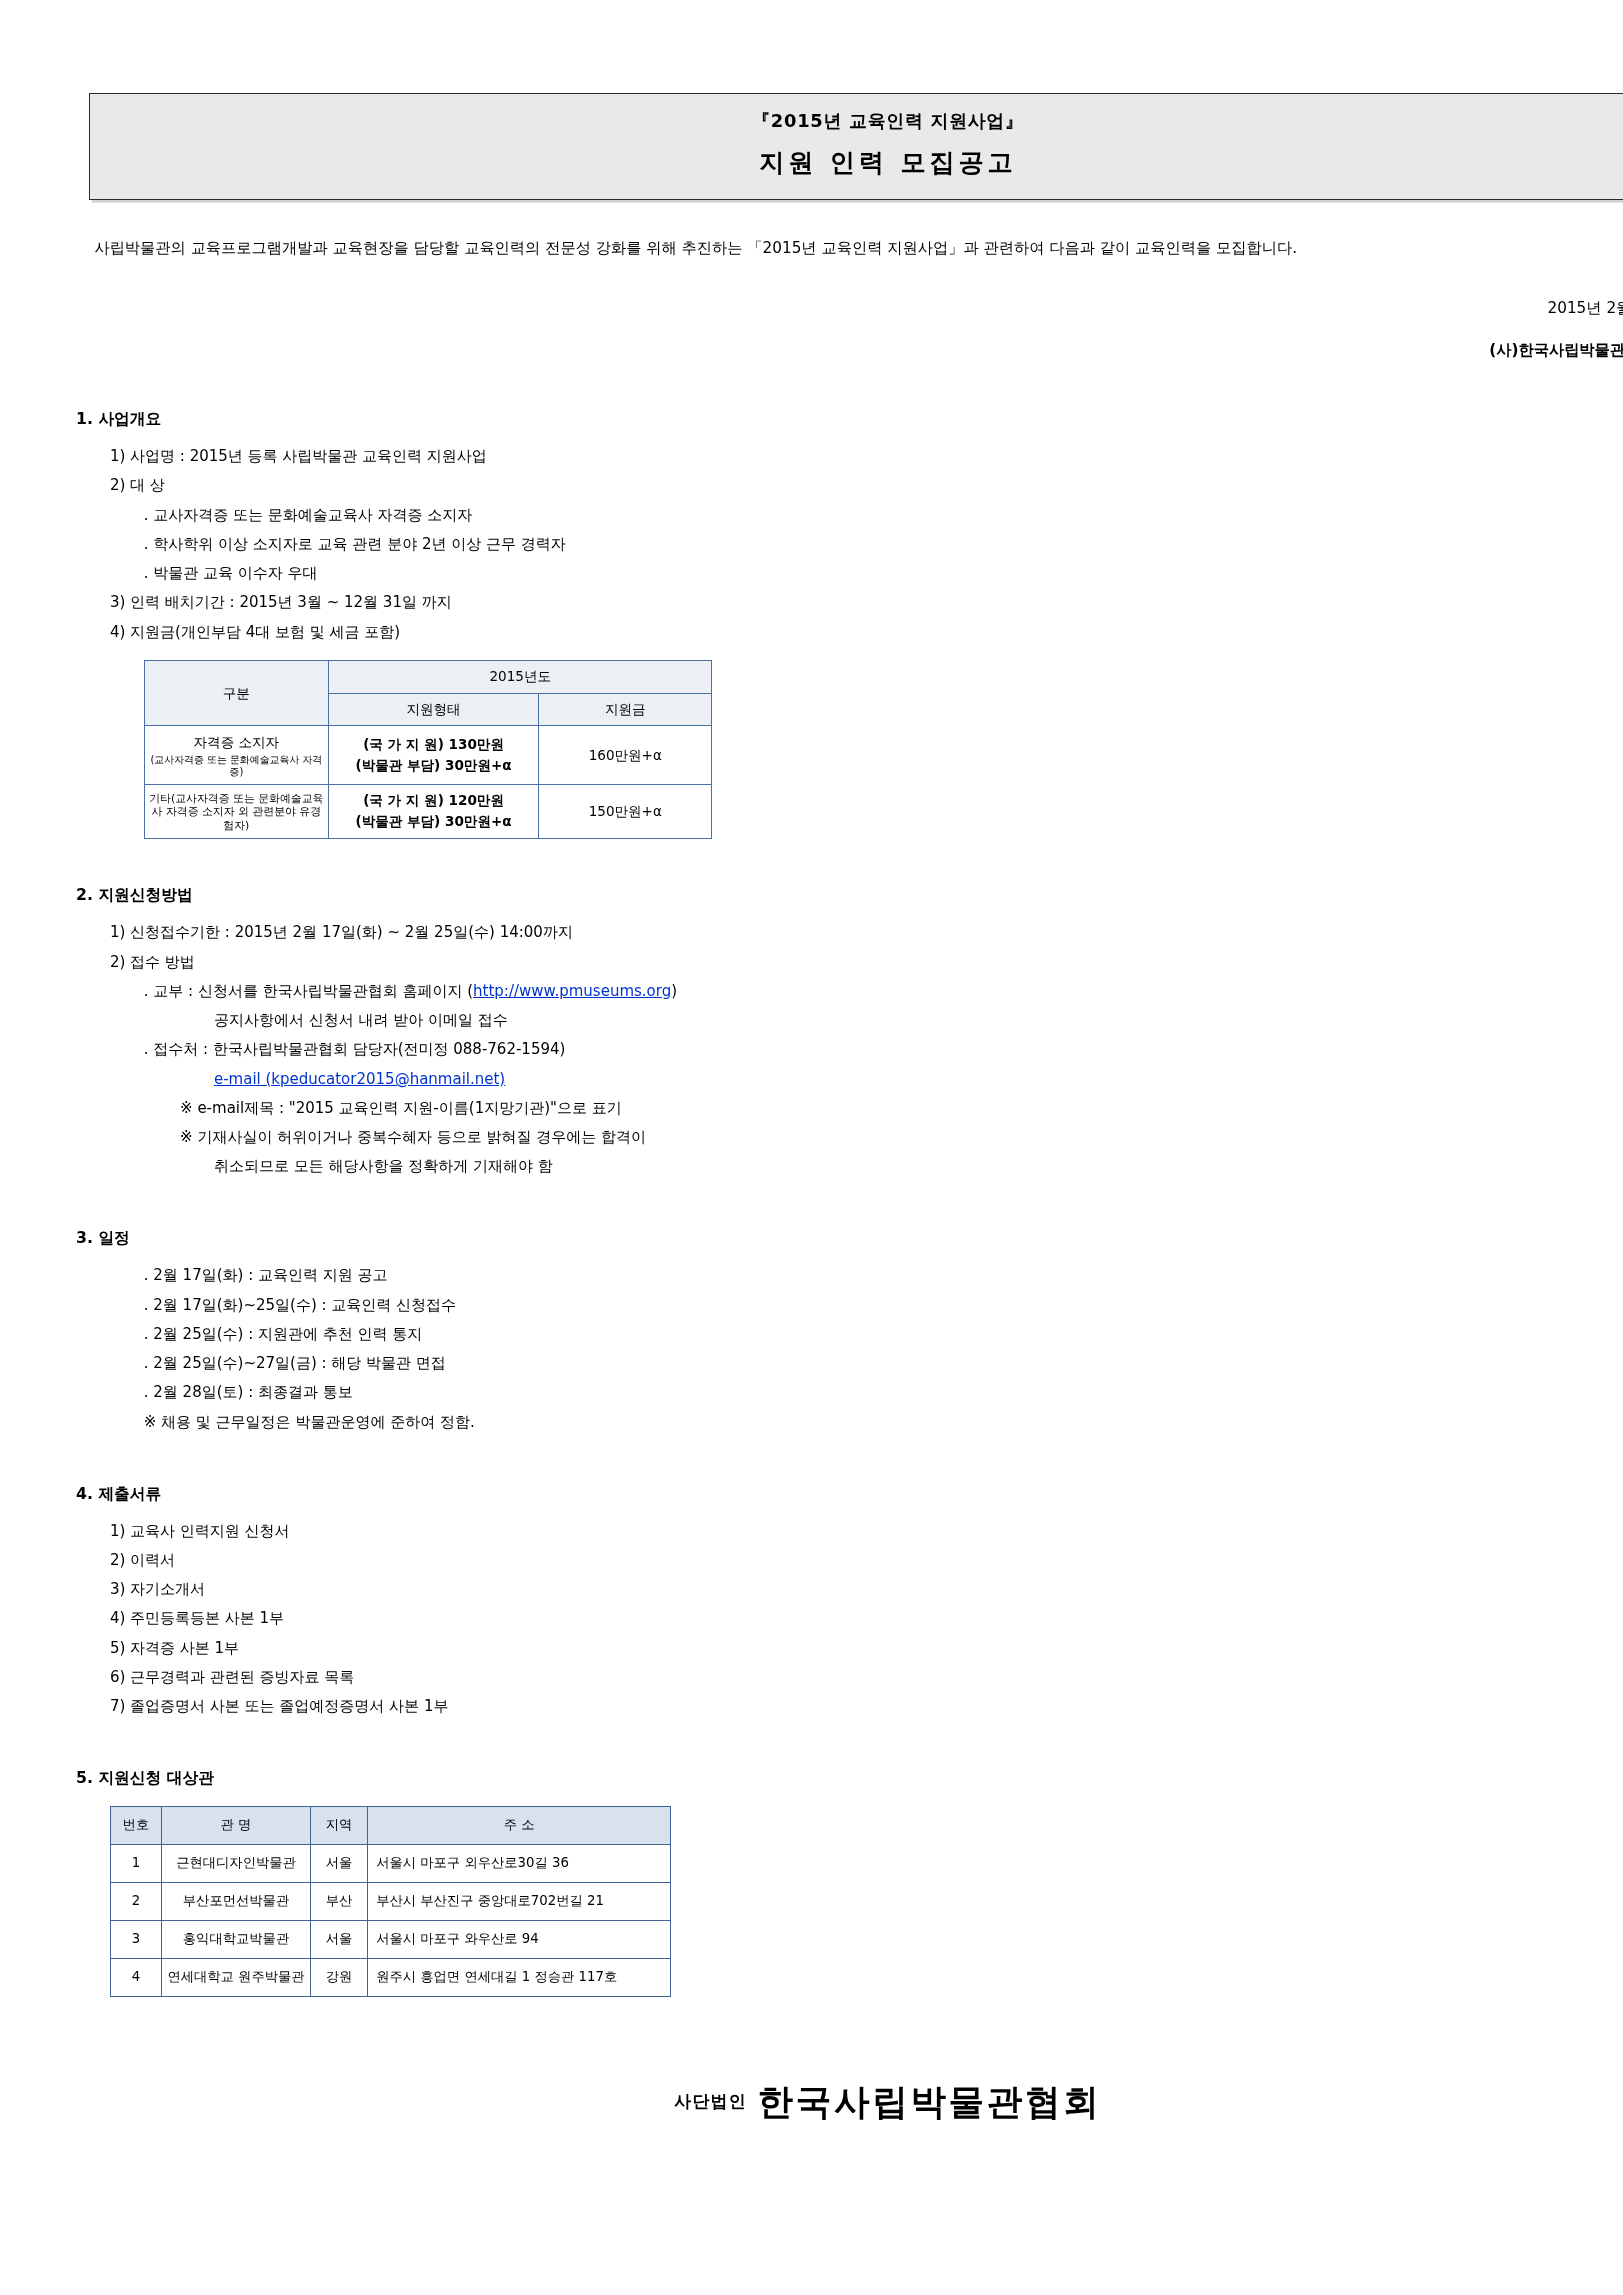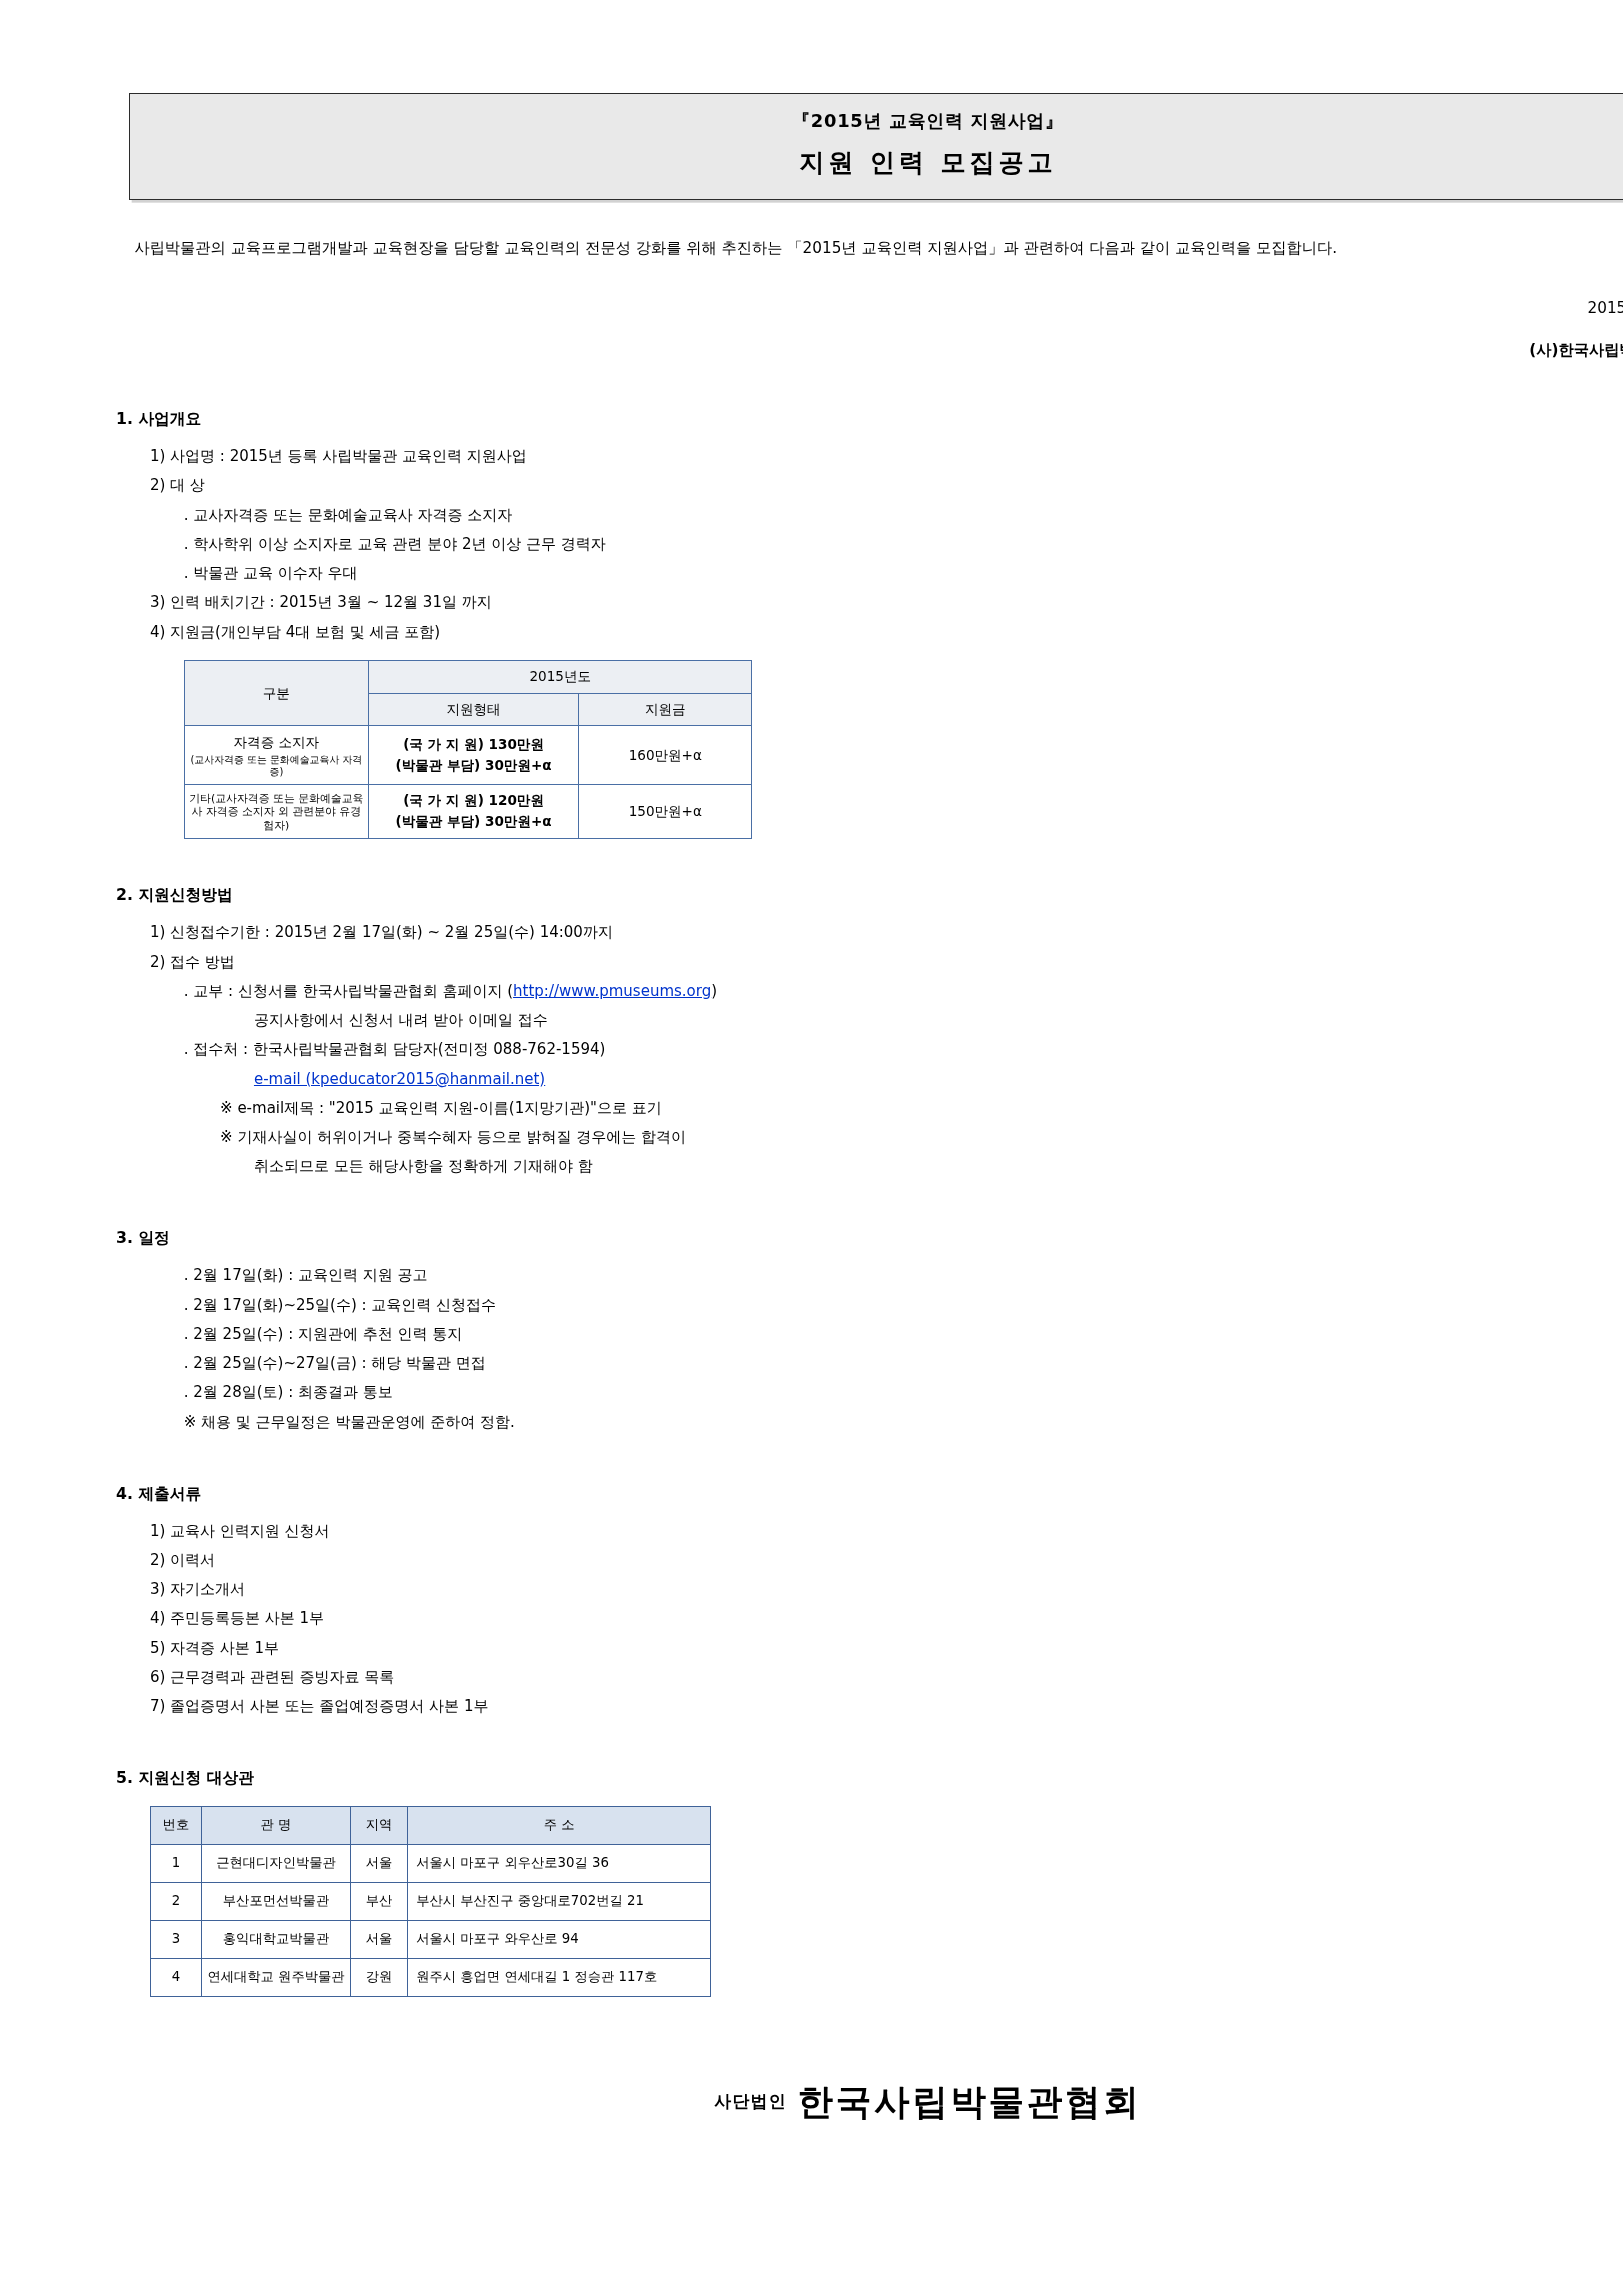--- a/index.html
+++ b/index.html
@@ -10,21 +10,21 @@
   body {
     font-family: "DejaVu Sans", "Liberation Sans", sans-serif;
     color: #000000;
   }
   .page {
     width: 1484px;
     min-height: 2295px;
     position: relative;
     background: #ffffff;
     box-sizing: border-box;
-    padding: 93px 142px 0 116px;
+    padding: 93px 142px 0 76px;
   }
   .doc {
     width: 671px;
     margin: 0 auto;
     transform-origin: top left;
     zoom: 2.42;
     font-size: 6.3px;
     line-height: 1.55;
   }
   

